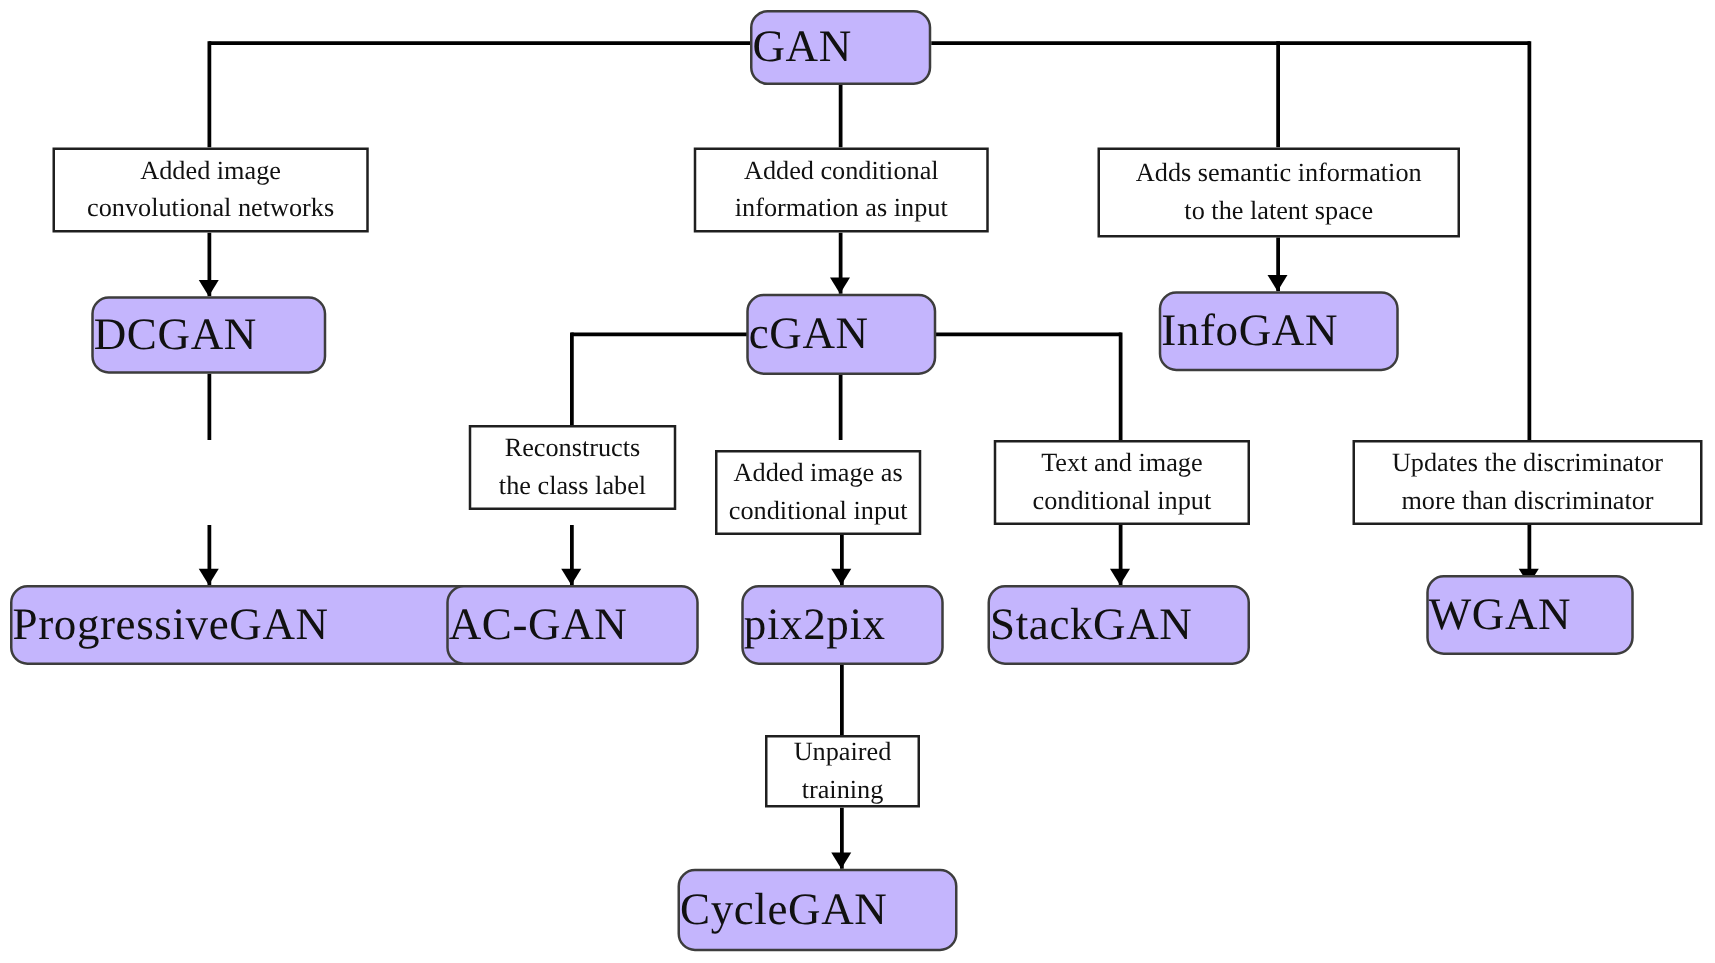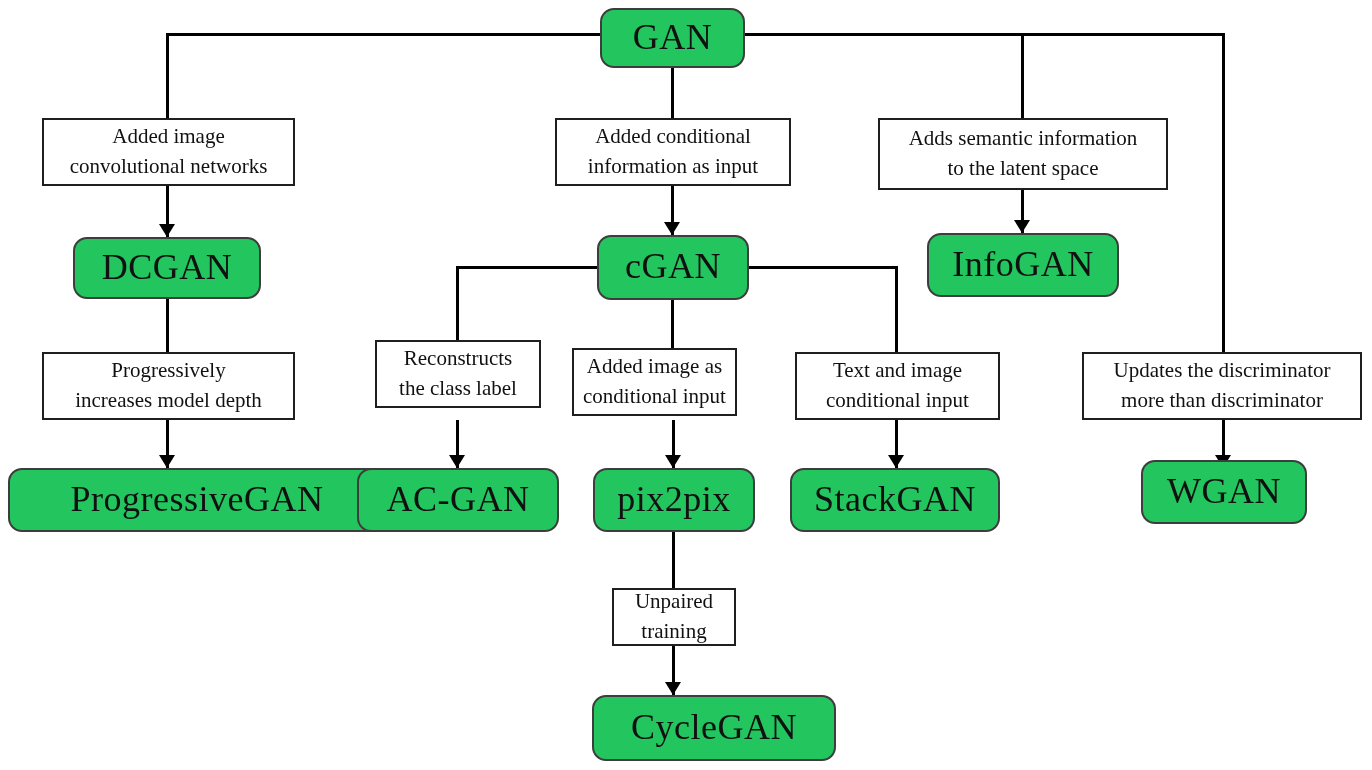--- a/index.html
+++ b/index.html
@@ -5,24 +5,24 @@
   html,body{margin:0;padding:0;background:#ffffff;}
   #canvas{
     position:relative;
     width:1372px;height:770px;
     background:#ffffff;
     font-family:"Liberation Serif","DejaVu Serif",serif;
     overflow:hidden;
   }
   .node{
     position:absolute;
-    background:#22c55e;
+    background:#c4b5fd;
     border:2.5px solid #3d3d3d;
     border-radius:14px;
-    display:flex;align-items:center;justify-content:center;
+    display:flex;align-items:center;
     box-sizing:border-box;
     color:#111;
   }
   .node-label{
     font-size:36px;
     letter-spacing:0.5px;
     white-space:nowrap;
     line-height:1;
     padding-bottom:3px;
   }
@@ -101,29 +101,25 @@
     <span>convolutional networks</span>
   </div>
   <div class="elabel" style="left:555px;top:118px;width:236px;height:68px">
     <span>Added conditional</span>
     <span>information as input</span>
   </div>
   <div class="elabel" style="left:878px;top:118px;width:290px;height:72px">
     <span>Adds semantic information</span>
     <span>to the latent space</span>
   </div>
-  <div class="elabel" style="left:42px;top:352px;width:253px;height:68px">
-    <span>Progressively</span>
-    <span>increases model depth</span>
-  </div>
   <div class="elabel" style="left:375px;top:340px;width:166px;height:68px">
     <span>Reconstructs</span>
     <span>the class label</span>
   </div>
-  <div class="elabel" style="left:572px;top:348px;width:165px;height:68px">
+  <div class="elabel" style="left:572px;top:360px;width:165px;height:68px">
     <span>Added image as</span>
     <span>conditional input</span>
   </div>
   <div class="elabel" style="left:795px;top:352px;width:205px;height:68px">
     <span>Text and image</span>
     <span>conditional input</span>
   </div>
   <div class="elabel" style="left:1082px;top:352px;width:280px;height:68px">
     <span>Updates the discriminator</span>
     <span>more than discriminator</span>
@@ -153,17 +149,17 @@
   </div>
   <div class="node" style="left:593px;top:468px;width:162px;height:64px">
     <span class="node-label">pix2pix</span>
   </div>
   <div class="node" style="left:790px;top:468px;width:210px;height:64px">
     <span class="node-label">StackGAN</span>
   </div>
   <div class="node" style="left:1141px;top:460px;width:166px;height:64px">
     <span class="node-label">WGAN</span>
   </div>
-  <div class="node" style="left:592px;top:695px;width:244px;height:66px">
+  <div class="node" style="left:542px;top:695px;width:224px;height:66px">
     <span class="node-label">CycleGAN</span>
   </div>
 
 </div>
 
 </body></html>

